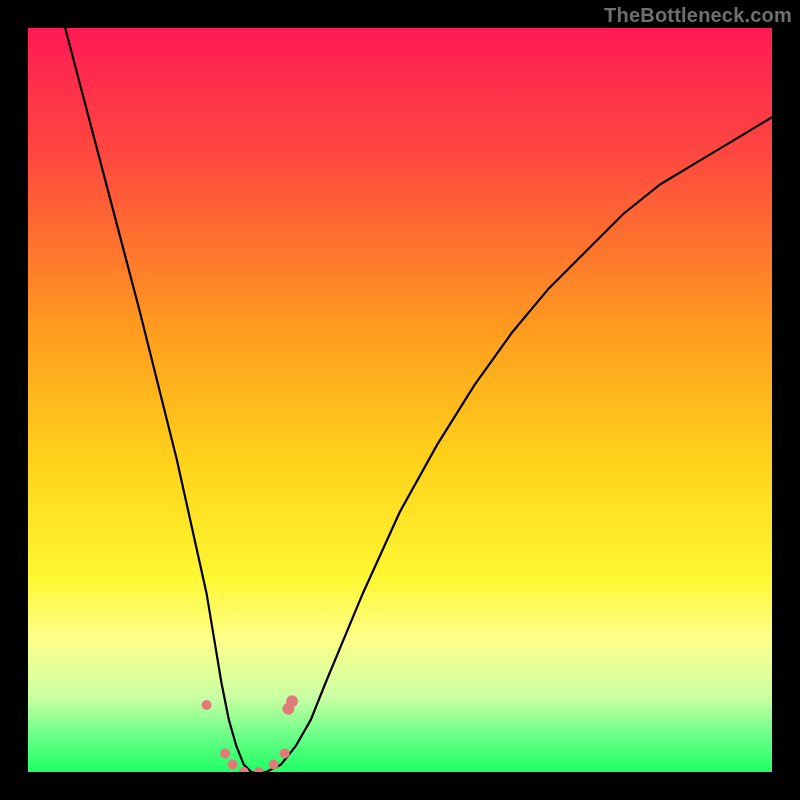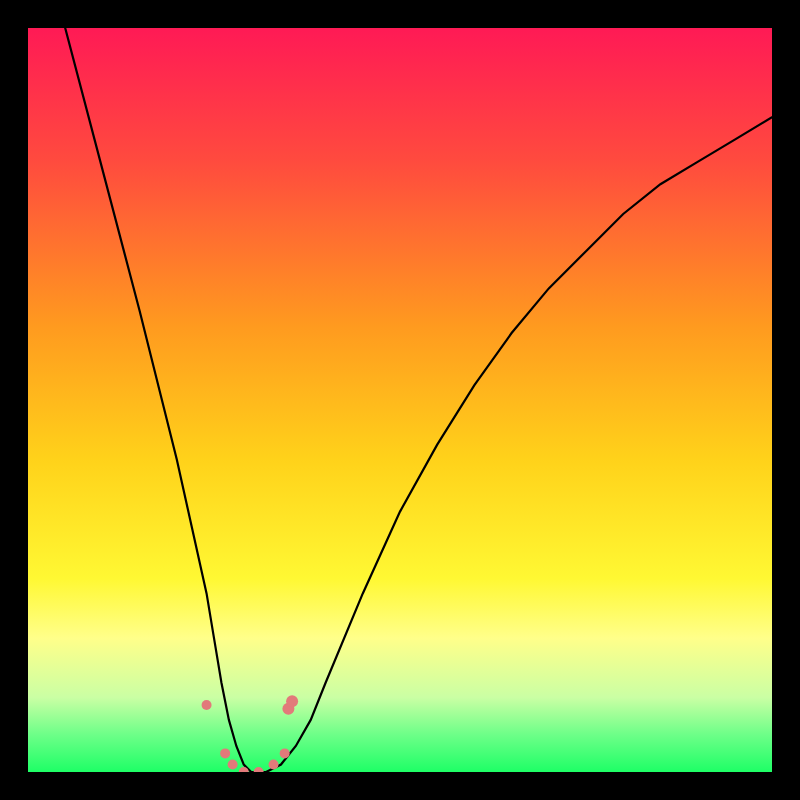--- a/index.html
+++ b/index.html
@@ -35,20 +35,21 @@
     font-weight: 600;
     letter-spacing: 0.2px;
     z-index: 50;
   }
   svg { display:block; }
 </style>
 </head>
 <body>
 
 <div class="frame">
+  <div class="watermark">TheBottleneck.com</div>
   <div class="plot">
     <svg id="chart-svg" width="744" height="744" viewBox="0 0 744 744" preserveAspectRatio="none">
       <defs>
         <linearGradient id="bg-grad" x1="0" y1="0" x2="0" y2="1">
             <stop offset="0%" stop-color="#ff1a55"></stop>
             <stop offset="18%" stop-color="#ff4b3e"></stop>
             <stop offset="40%" stop-color="#ff9a1f"></stop>
             <stop offset="57.99999999999999%" stop-color="#ffd21a"></stop>
             <stop offset="74%" stop-color="#fff833"></stop>
             <stop offset="82%" stop-color="#ffff8a"></stop>

